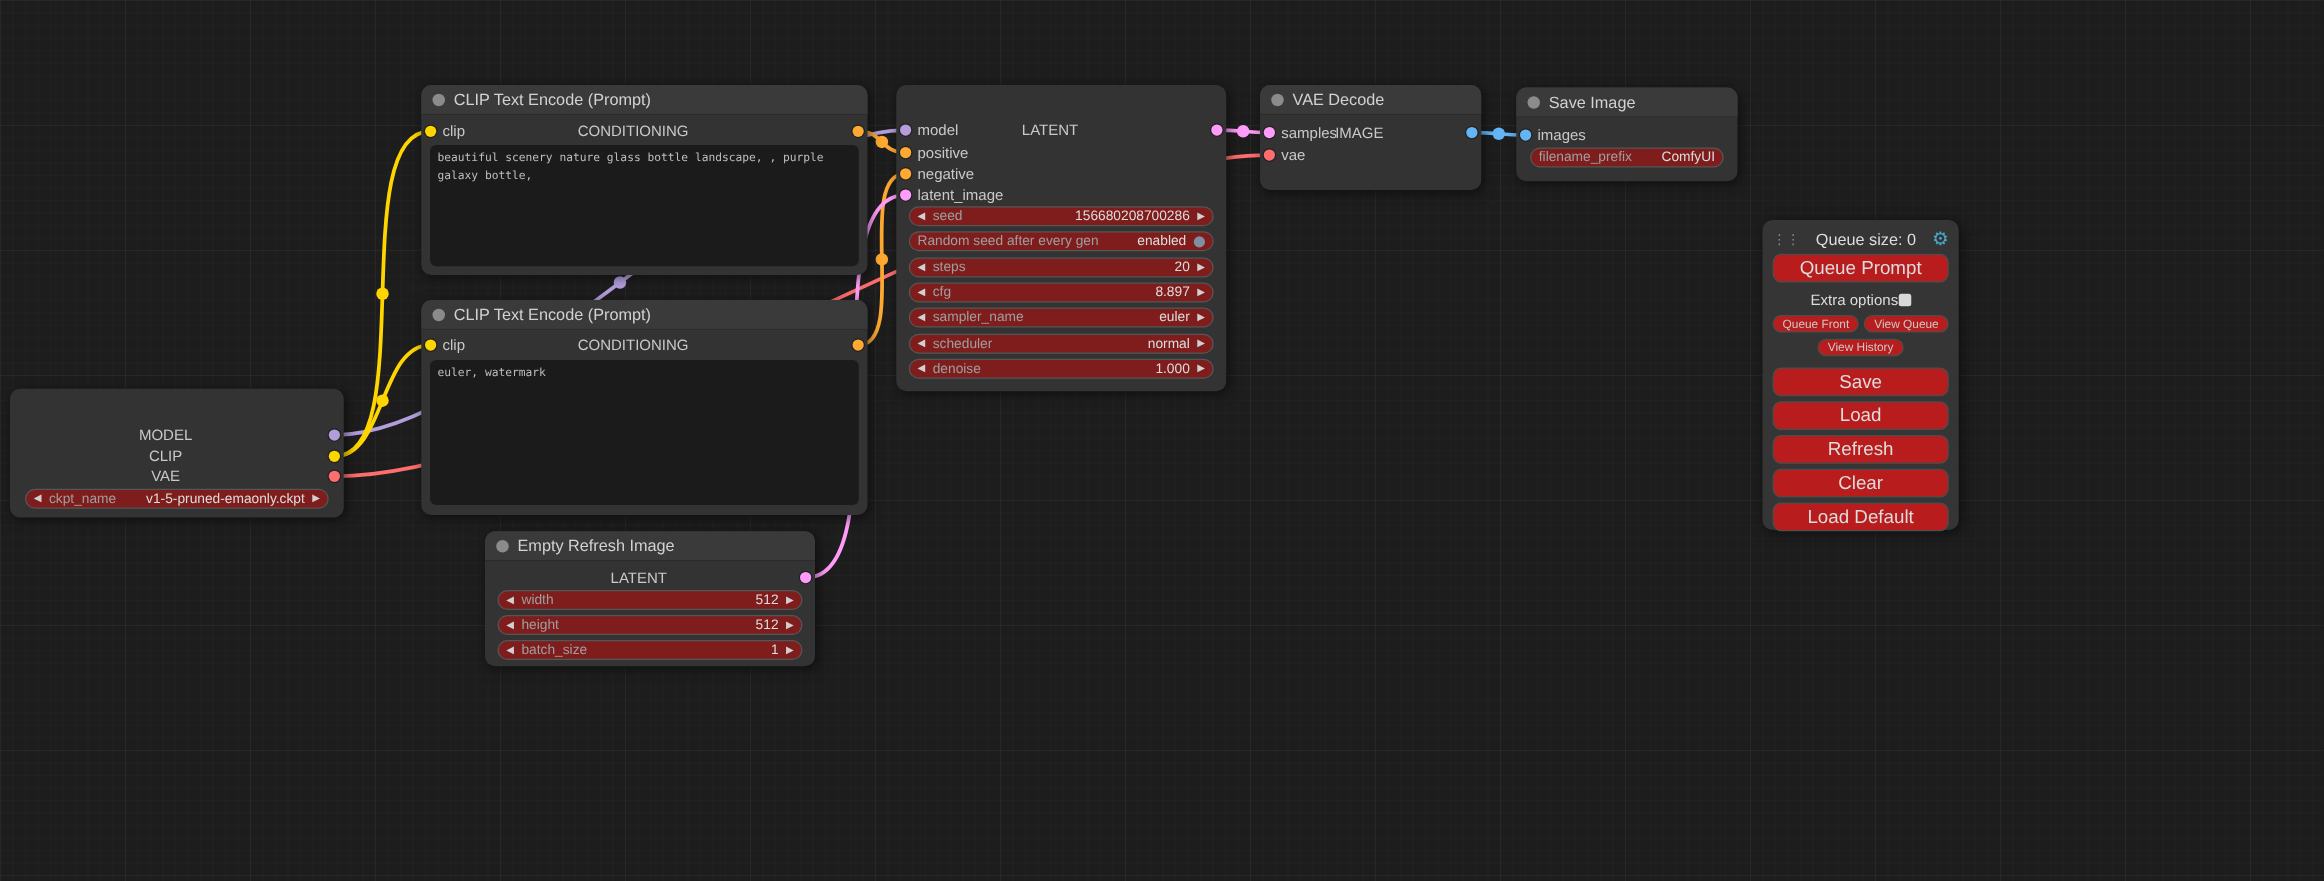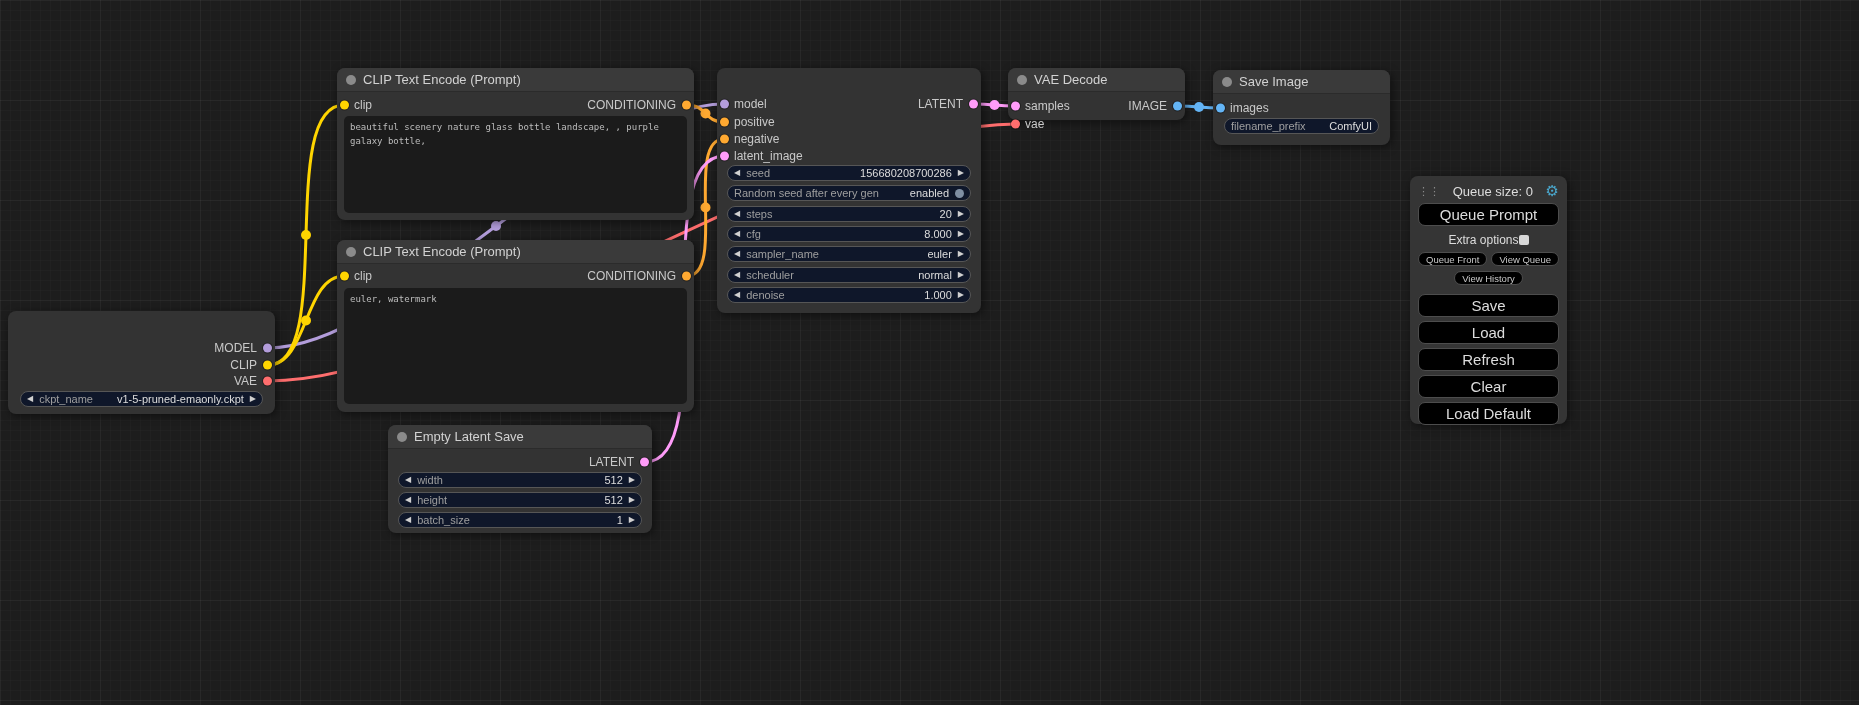--- a/index.html
+++ b/index.html
@@ -19,49 +19,49 @@
           box-shadow:2px 2px 9px rgba(0,0,0,0.5); z-index:1; }
   .node-header { height:24px; background:#3a3a3a; border-radius:8px 8px 0 0;
                  display:flex; align-items:center; gap:7px; padding:0 9px;
                  border-bottom:1px solid #2b2b2b; }
   .collapse-dot { width:10px; height:10px; border-radius:50%; flex:0 0 auto; }
   .node-title { font-size:13px; color:#d2d2d2; white-space:nowrap; }
 
   .slot { position:absolute; left:0; right:0; height:14px; display:flex;
           align-items:center; font-size:12px; color:#c9c9c9; }
   .slot.in  { justify-content:flex-start; padding-left:17px; }
-  .slot.out { justify-content:flex-end;  padding-right:18px; }
+  .slot.out { justify-content:center;  padding-right:18px; }
   .dot { position:absolute; width:9px; height:9px; border-radius:50%;
          top:50%; transform:translateY(-50%); box-shadow:0 0 0 1px rgba(0,0,0,0.35); }
   .slot.in .dot  { left:3px; }
   .slot.out .dot { right:3px; }
 
   .prompt-text { position:absolute; left:7px; right:7px; background:#1b1b1b;
                  border-radius:5px; padding:5px 6px; color:#bdbdbd;
                  font-family:"DejaVu Sans Mono", monospace; font-size:9px;
                  line-height:1.5; white-space:pre-wrap; word-break:break-word; }
 
-  .widget { position:absolute; height:16px; background:#0f172a;
+  .widget { position:absolute; height:16px; background:#7f1d1d;
             border:1px solid #565656; border-radius:8px; display:flex;
             align-items:center; padding:0 6px; gap:6px; font-size:11px; }
   .widget .wname  { color:#9f9f9f; white-space:nowrap; }
   .widget .wvalue { margin-left:auto; color:#dddddd; white-space:nowrap; }
   .widget .warrow { color:#d0d0d0; font-size:8px; line-height:1; flex:0 0 auto;
                     font-family:"DejaVu Sans", sans-serif; }
   .toggle-dot { width:9px; height:9px; border-radius:50%; flex:0 0 auto; }
 
   .menu { position:absolute; left:1410px; top:176px; width:157px; height:248px;
           background:#353535; border-radius:8px; box-shadow:2px 2px 10px rgba(0,0,0,0.5);
           z-index:2; padding:7px 8px; color:#dddddd; }
   .menu-header { display:flex; align-items:center; justify-content:space-between;
                  font-size:13px; height:16px; }
   .drag-handle { color:#8a8a8a; font-size:11px; letter-spacing:0px;
                  font-family:"DejaVu Sans", sans-serif; }
   .gear { font-size:15px; line-height:1; font-family:"DejaVu Sans", sans-serif; }
-  .btn { display:block; width:100%; background:#000000; border:1px solid #4d4d4d;
+  .btn { display:block; width:100%; background:#b91c1c; border:1px solid #4d4d4d;
          border-radius:7px; color:#dddddd; text-align:center; cursor:pointer;
          font-family:"Liberation Sans", sans-serif; }
   .btn.big { height:23px; font-size:15px; line-height:20px; margin-top:4px; }
   .extra-row { display:flex; align-items:center; justify-content:center; gap:0;
                margin-top:7px; font-size:12px; height:14px; }
   .checkbox { width:10px; height:10px; background:#d9d9d9; border-radius:2px; flex:0 0 auto; }
   .pill-row { display:flex; justify-content:center; gap:4px; margin-top:5px; }
   .btn.small { width:auto; display:inline-block; font-size:9.5px; height:14px;
                line-height:11px; padding:0 7px; border-radius:8px; color:#c9c9c9; }
   .action-group { margin-top:9px; }
@@ -141,21 +141,21 @@
     <div class="slot out" style="top:29px">
       <span>CONDITIONING</span>
       <span class="dot" style="background: rgb(255, 169, 49);"></span>
     </div>
     <div class="prompt-text" style="top:48px;height:116px">euler, watermark</div>
   </div>
 
   <div class="node" style="left:388px;top:425px;width:264px;height:108px">
     <div class="node-header">
       <span class="collapse-dot" style="background: rgb(139, 139, 139);"></span>
-      <span class="node-title">Empty Latent Save</span>
+      <span class="node-title">Empty Refresh Image</span>
     </div>
     <div class="slot out" style="top:30px">
       <span>LATENT</span>
       <span class="dot" style="background: rgb(255, 156, 249);"></span>
     </div>
     <div class="widget" style="left:10px;right:10px;top:47px">
       <span class="warrow">◀</span>
       <span class="wname">width</span>
       <span class="wvalue">512</span>
       <span class="warrow">▶</span>
@@ -208,21 +208,21 @@
     </div>
     <div class="widget" style="left:10px;right:10px;top:138px">
       <span class="warrow">◀</span>
       <span class="wname">steps</span>
       <span class="wvalue">20</span>
       <span class="warrow">▶</span>
     </div>
     <div class="widget" style="left:10px;right:10px;top:158px">
       <span class="warrow">◀</span>
       <span class="wname">cfg</span>
-      <span class="wvalue">8.000</span>
+      <span class="wvalue">8.897</span>
       <span class="warrow">▶</span>
     </div>
     <div class="widget" style="left:10px;right:10px;top:178px">
       <span class="warrow">◀</span>
       <span class="wname">sampler_name</span>
       <span class="wvalue">euler</span>
       <span class="warrow">▶</span>
     </div>
     <div class="widget" style="left:10px;right:10px;top:199px">
       <span class="warrow">◀</span>
@@ -231,21 +231,21 @@
       <span class="warrow">▶</span>
     </div>
     <div class="widget" style="left:10px;right:10px;top:219px">
       <span class="warrow">◀</span>
       <span class="wname">denoise</span>
       <span class="wvalue">1.000</span>
       <span class="warrow">▶</span>
     </div>
   </div>
 
-  <div class="node" style="left:1008px;top:68px;width:177px;height:52px">
+  <div class="node" style="left:1008px;top:68px;width:177px;height:84px">
     <div class="node-header">
       <span class="collapse-dot" style="background: rgb(139, 139, 139);"></span>
       <span class="node-title">VAE Decode</span>
     </div>
     <div class="slot in" style="top:31px">
       <span class="dot" style="background: rgb(255, 156, 249);"></span>
       <span>samples</span>
     </div>
     <div class="slot in" style="top:49px">
       <span class="dot" style="background: rgb(255, 110, 110);"></span>

